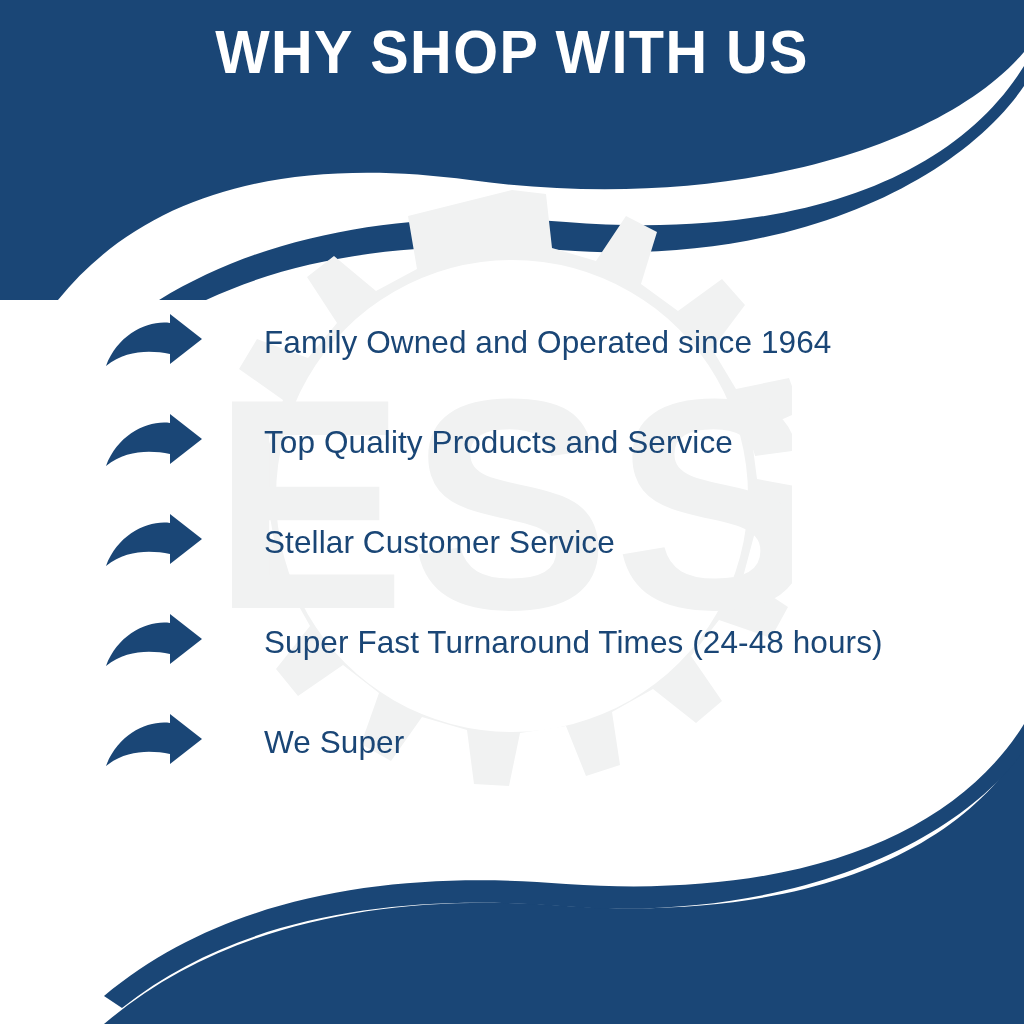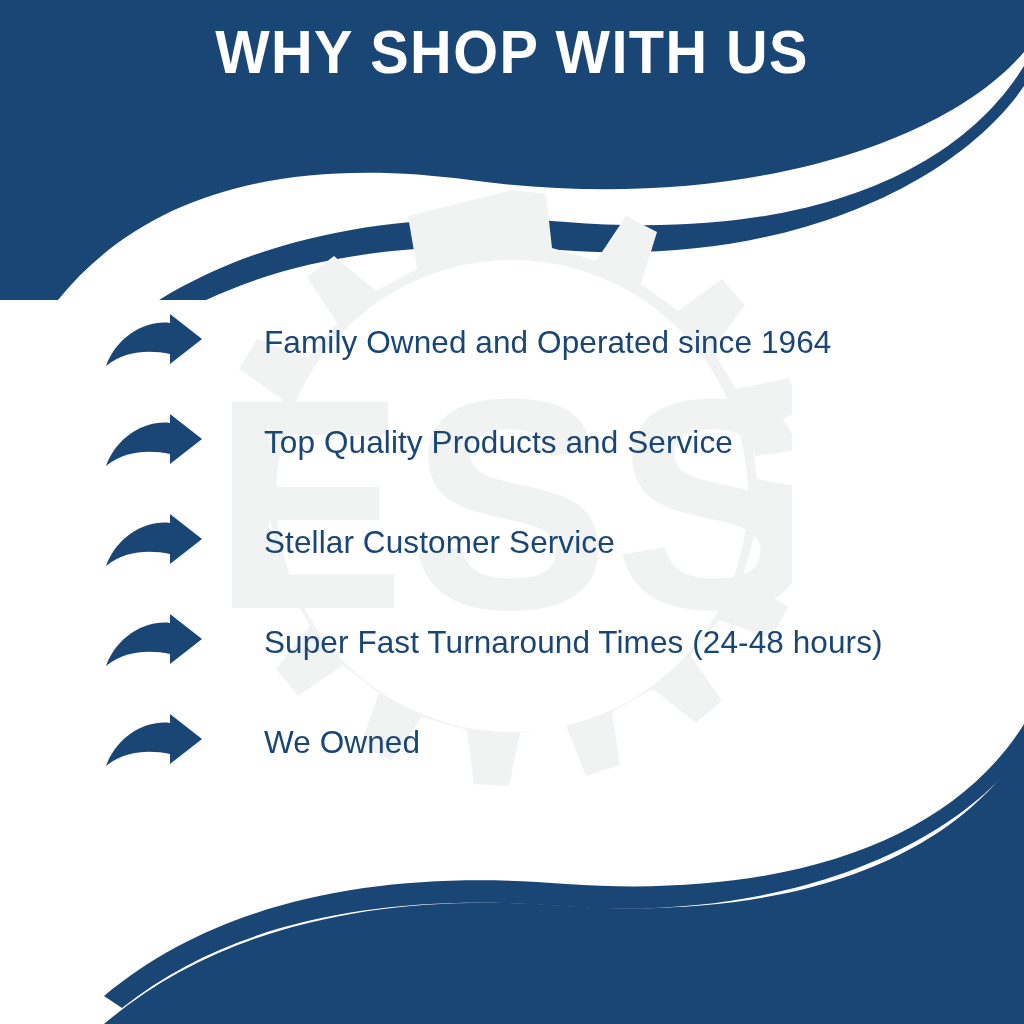--- a/index.html
+++ b/index.html
@@ -150,21 +150,21 @@
                  C46,36 22,36 2,52 Z"></path>
       </svg>
       <div class="benefit-text">Super Fast Turnaround Times (24-48 hours)</div>
     </div>
 
     <div class="benefit-row">
       <svg class="arrow-icon" viewBox="0 0 100 56">
         <path fill="#1a4676" d="M2,52 C14,20 44,6 66,9 L66,0 L98,25 L66,50 L66,40
                  C46,36 22,36 2,52 Z"></path>
       </svg>
-      <div class="benefit-text">We Owned</div>
+      <div class="benefit-text">We Super</div>
     </div>
 
   </div>
 
   <svg id="deco-bottom" viewBox="0 0 1024 300" preserveAspectRatio="none">
 
     <path fill="#1a4676" d="M0,300 H1024 V20
              C960,130 800,198 566,182
              C396,168 226,196 104,300 Z"></path>
 

